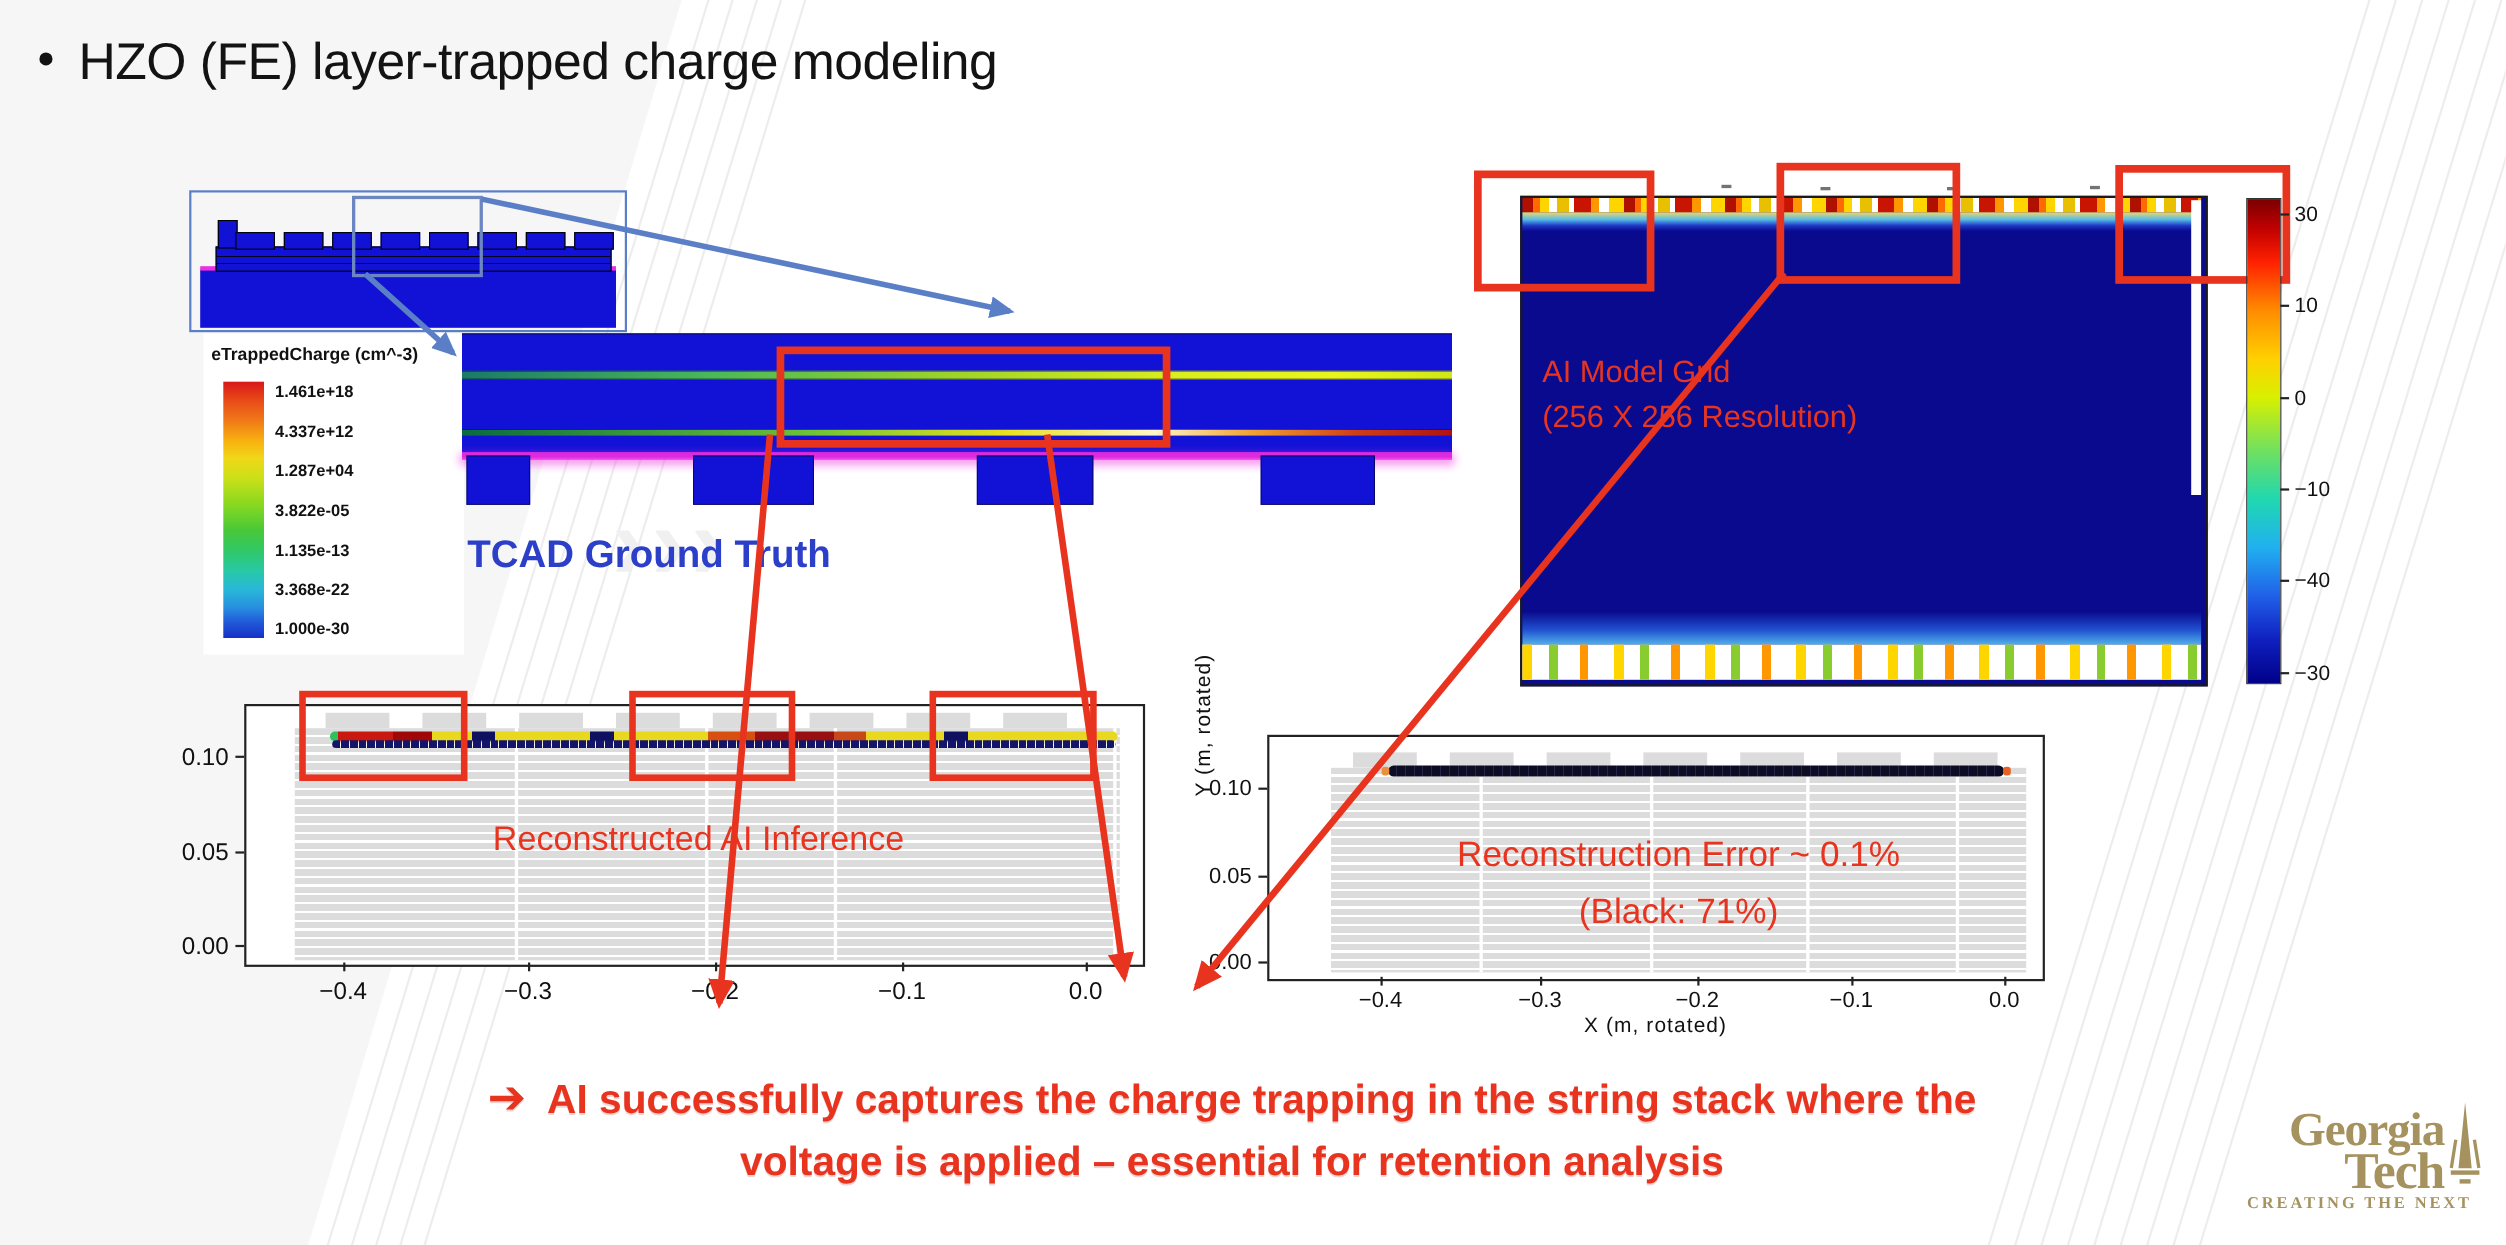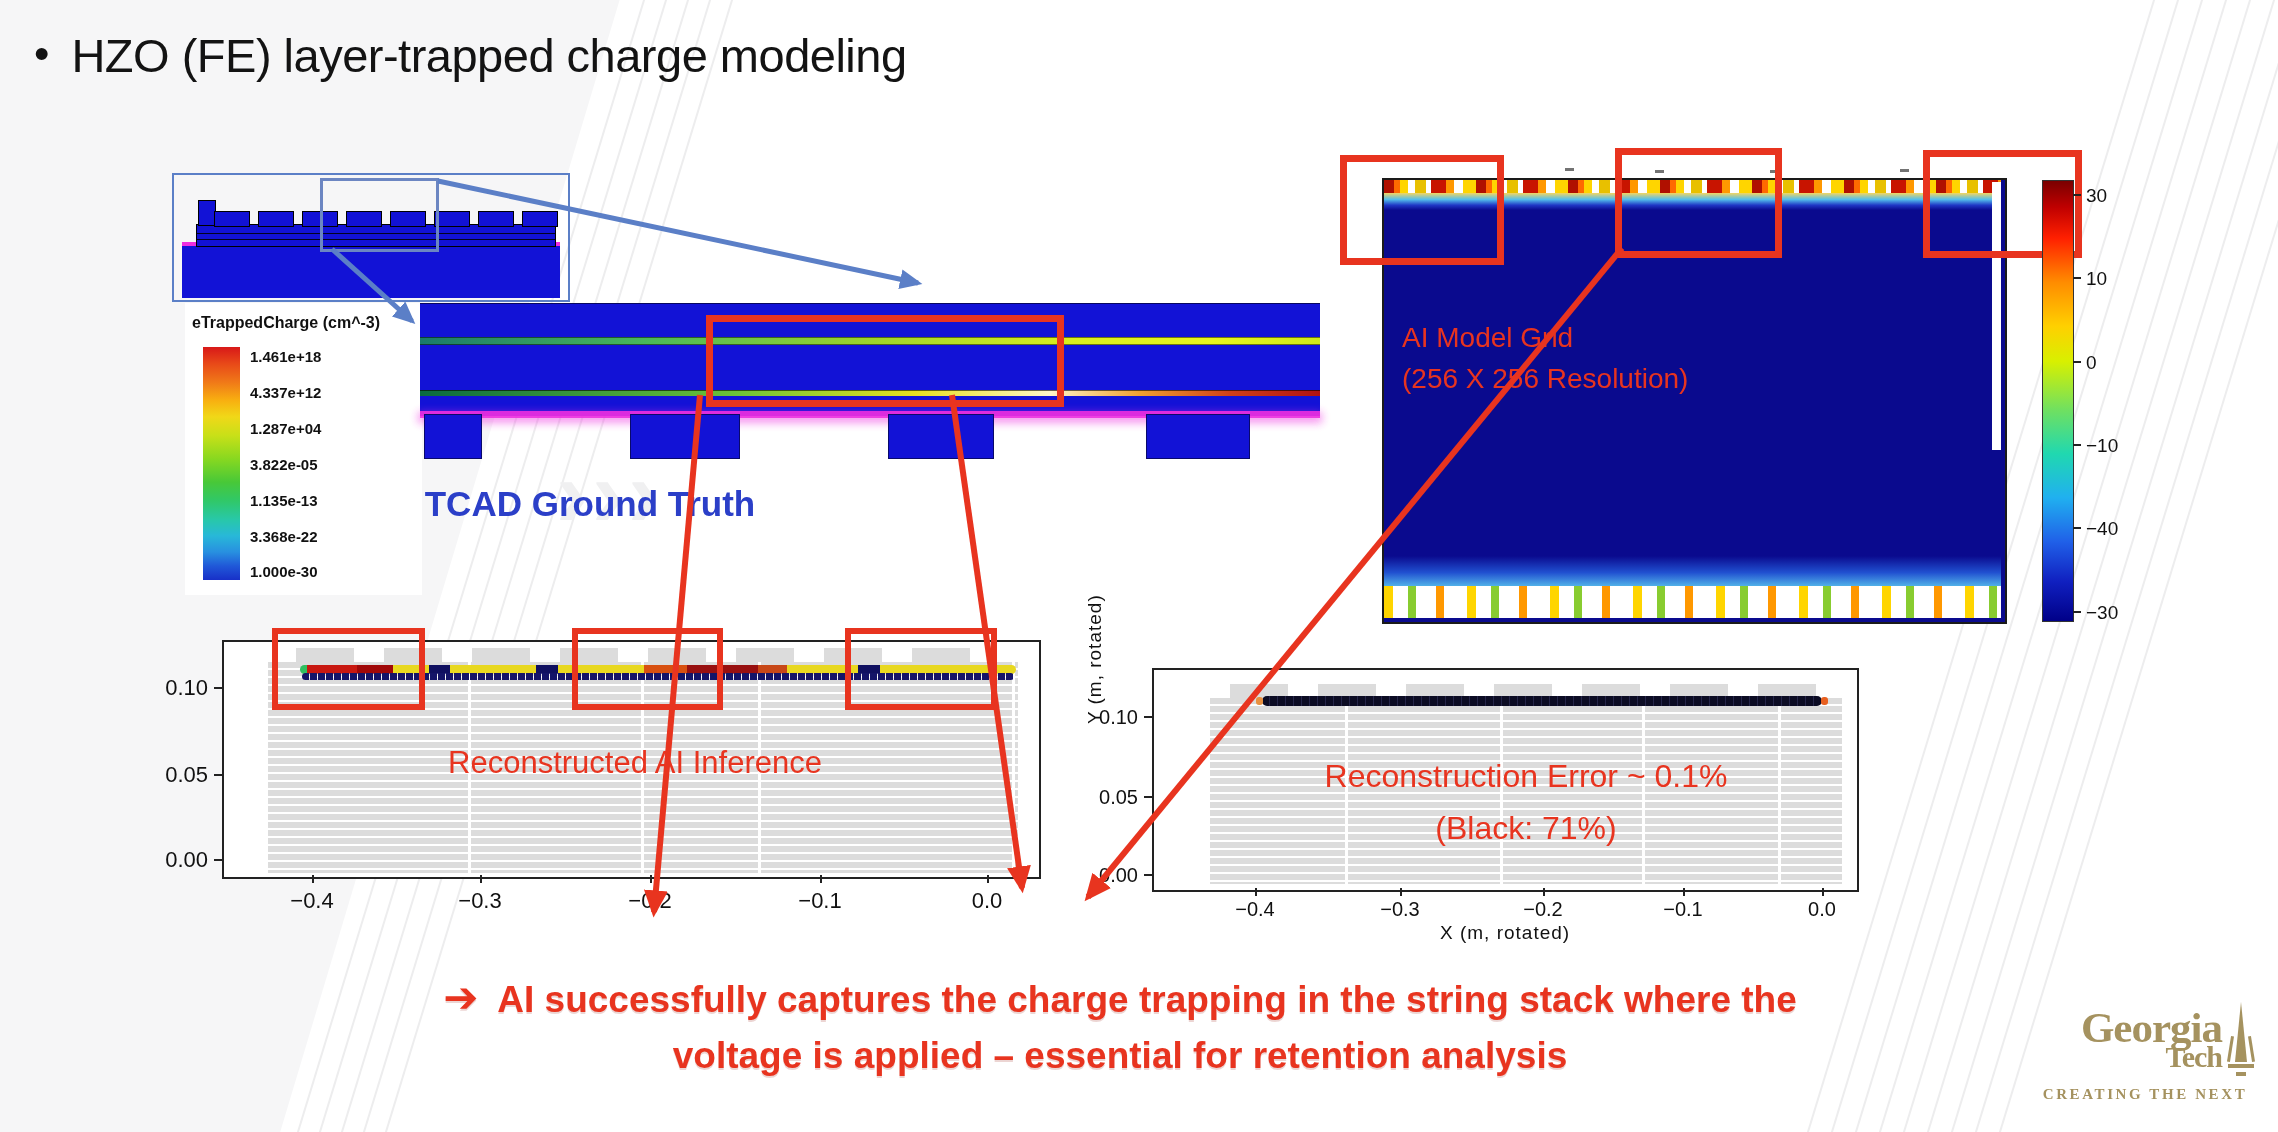--- a/index.html
+++ b/index.html
@@ -101,21 +101,21 @@
   .axis-label{position:absolute;font-size:19px;color:#111;letter-spacing:1px;}
 
   
   .takeaway{position:absolute;left:160px;top:968px;width:1920px;text-align:center;color:var(--accent);
     font-weight:bold;font-size:37px;line-height:1.45;text-shadow:0 2px 0 rgba(150,20,10,.18);}
   .takeaway .arrow{font-size:42px;margin-right:10px;}
 
   
   .gt{color:var(--gt-gold);font-family:"Liberation Serif","DejaVu Serif",serif;font-weight:bold;}
   .gt-georgia{position:absolute;left:2062px;top:1006px;width:160px;text-align:right;font-size:43px;line-height:1;letter-spacing:-1px;}
-  .gt-tech{position:absolute;left:2062px;top:1042px;width:160px;text-align:right;font-size:30px;line-height:1;letter-spacing:-1px;}
+  .gt-tech{position:absolute;left:2062px;top:1042px;width:160px;text-align:right;font-size:47px;line-height:1;letter-spacing:-1px;}
   .gt-tag{position:absolute;left:2040px;top:1086px;width:210px;text-align:center;font-size:15px;letter-spacing:2.6px;}
   .gt-tower{position:absolute;left:2228px;top:1002px;width:26px;height:86px;}
   .gt-spire{position:absolute;left:7px;top:0;width:0;height:0;border-left:6px solid transparent;border-right:6px solid transparent;border-bottom:60px solid var(--gt-gold);}
   .gt-prong-l{position:absolute;left:1px;top:34px;width:3px;height:26px;background:var(--gt-gold);transform:rotate(9deg);}
   .gt-prong-r{position:absolute;right:1px;top:34px;width:3px;height:26px;background:var(--gt-gold);transform:rotate(-9deg);}
   .gt-base{position:absolute;left:0;top:62px;width:26px;height:4px;background:var(--gt-gold);}
   .gt-foot{position:absolute;left:8px;top:70px;width:10px;height:4px;background:var(--gt-gold);}
 
   svg.overlay{position:absolute;left:0;top:0;pointer-events:none;}
 </style>

